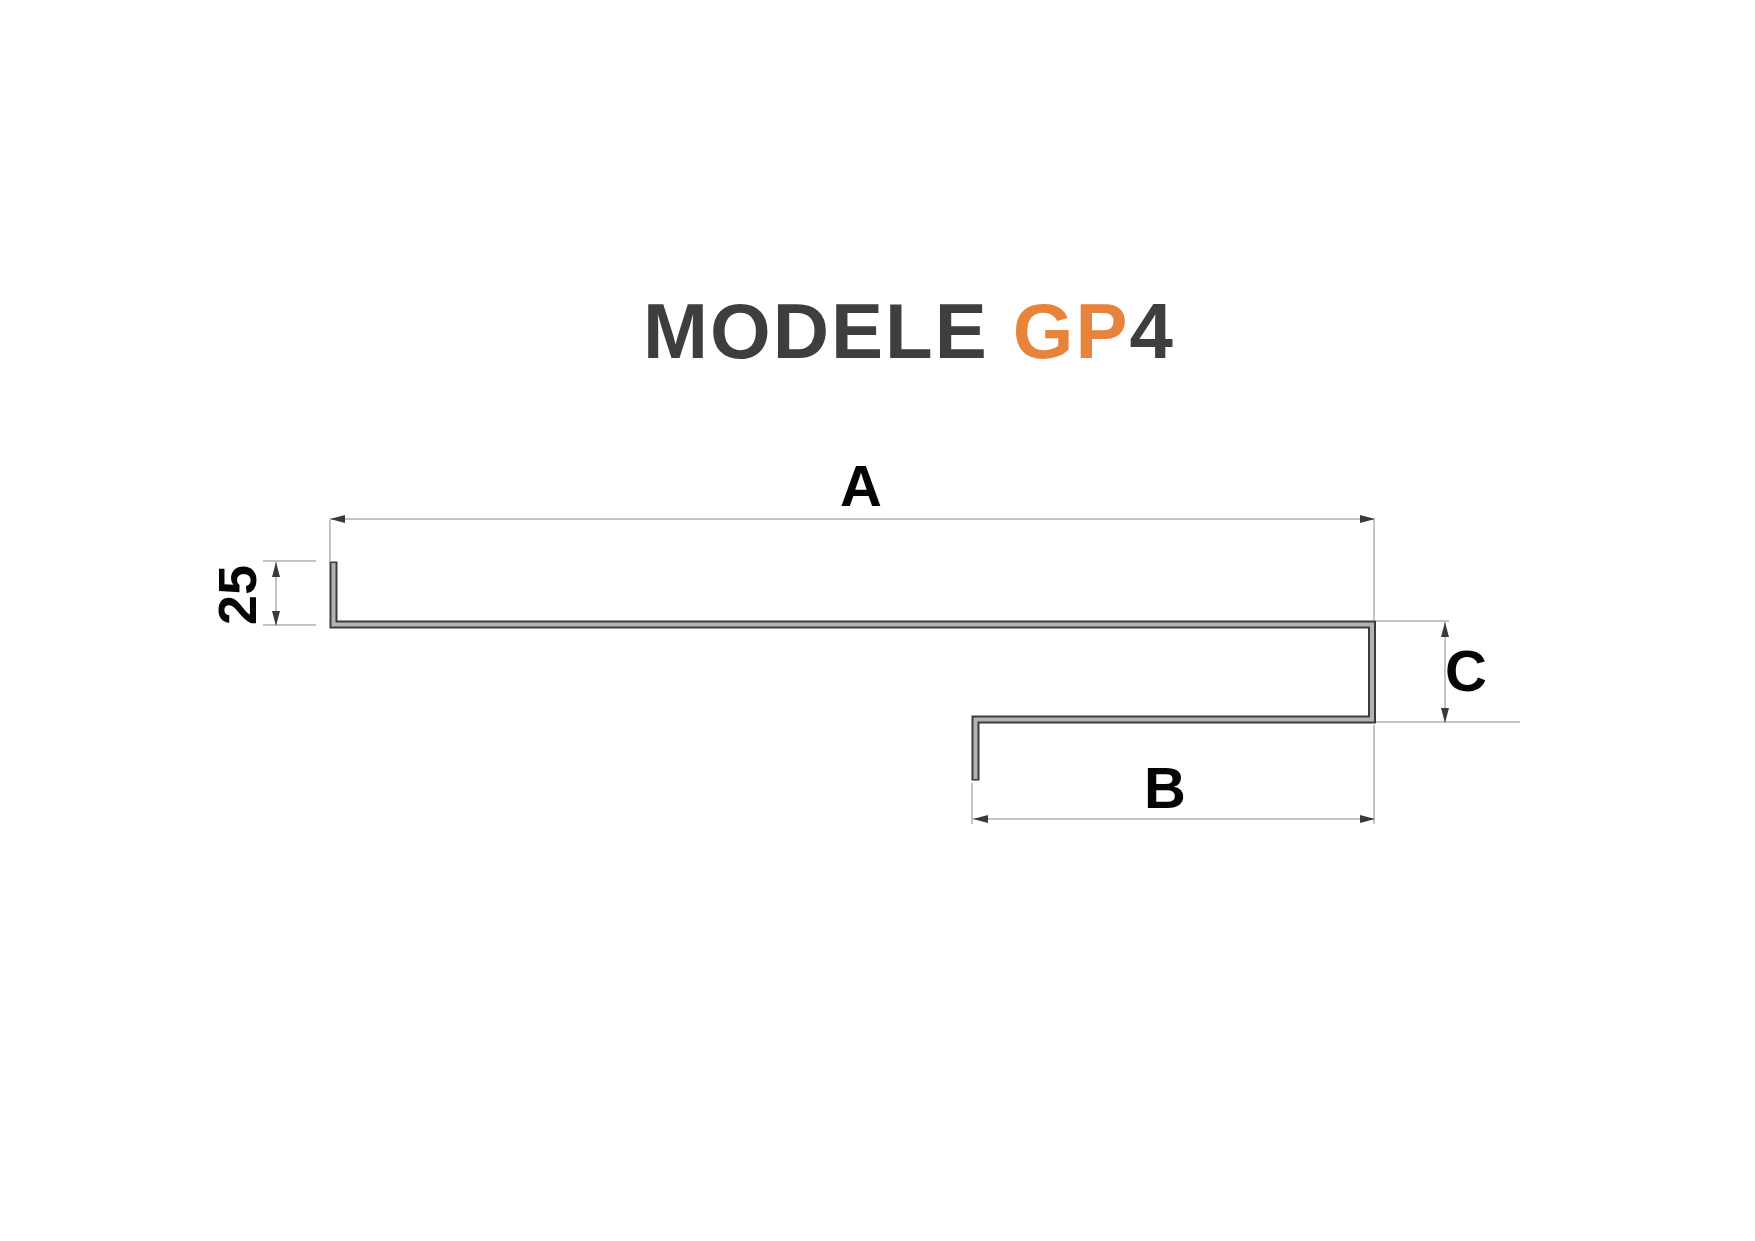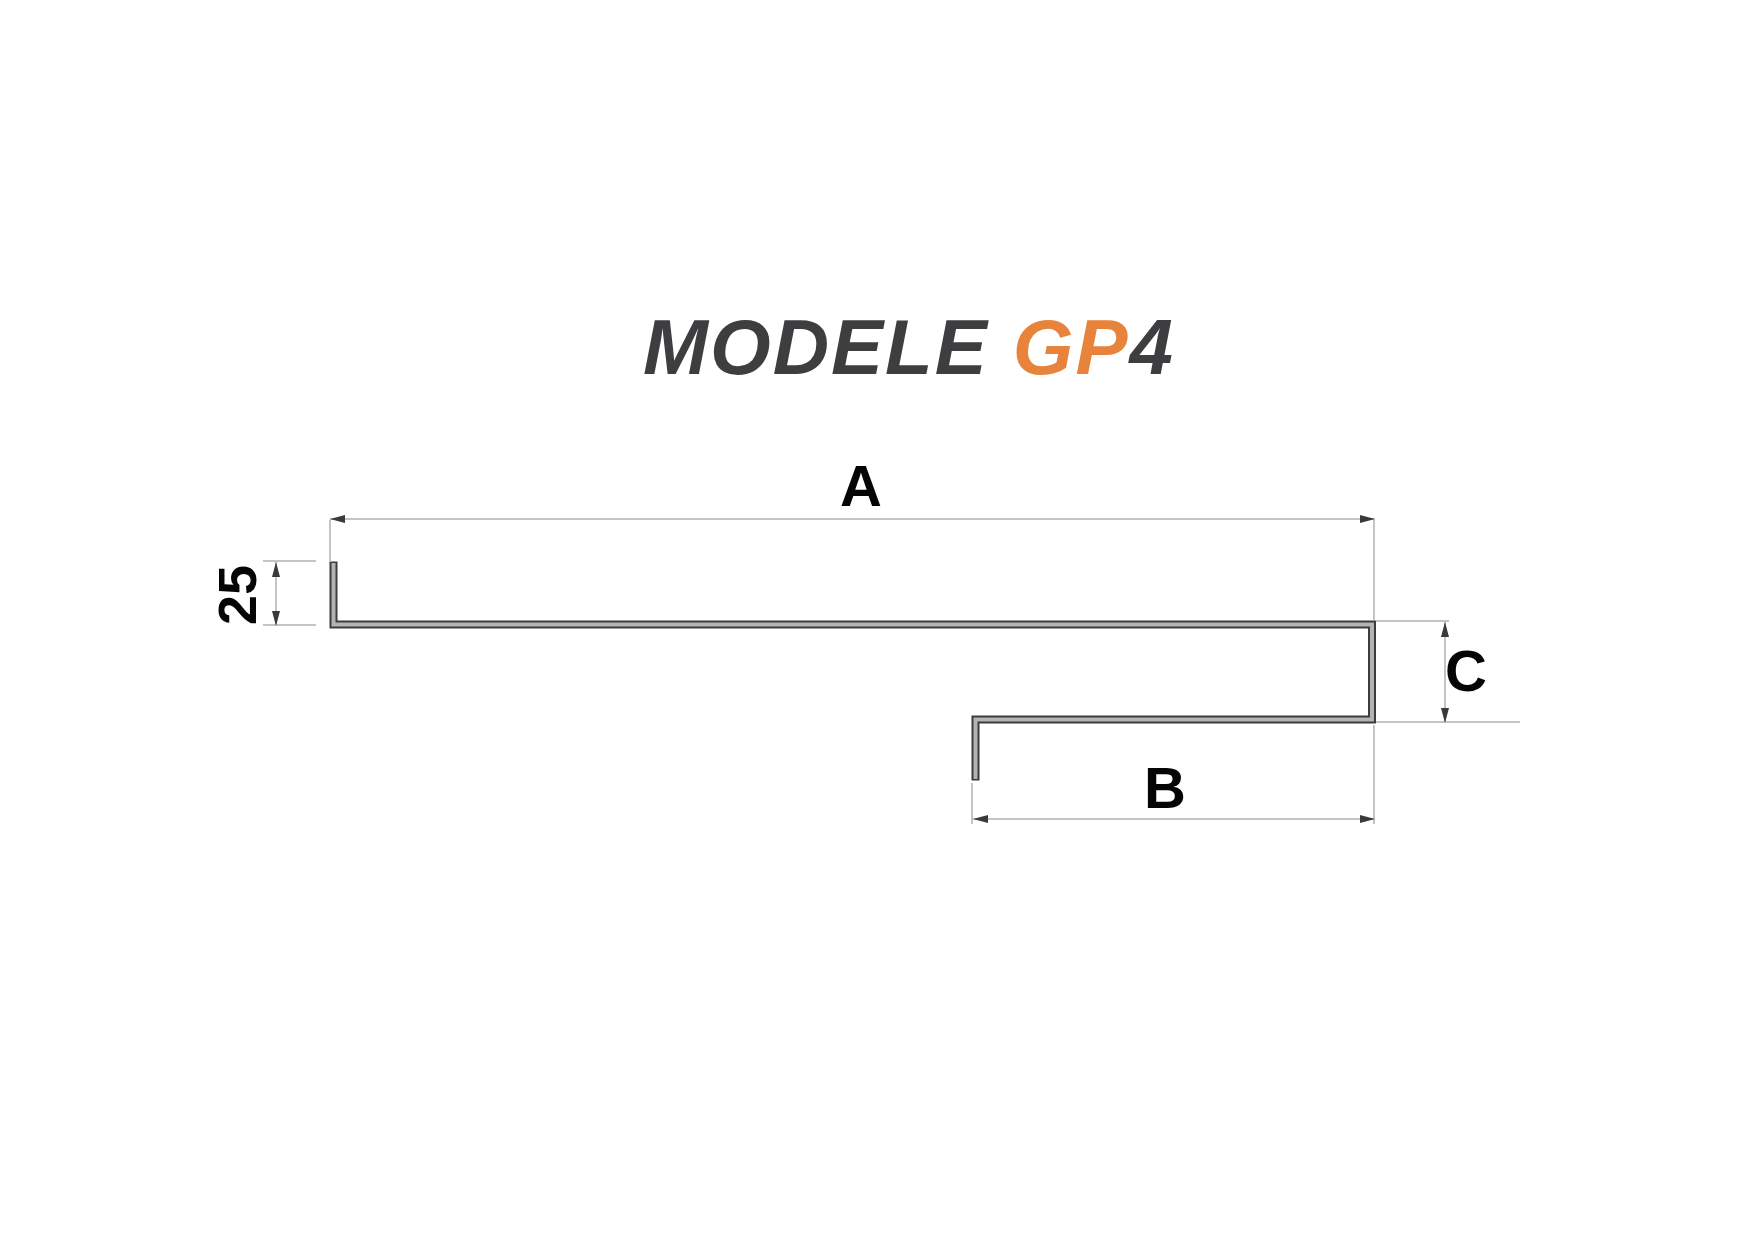--- a/index.html
+++ b/index.html
@@ -8,25 +8,24 @@
     position: relative;
     width: 1755px;
     height: 1241px;
     background: var(--background, #ffffff);
     font-family: "Liberation Sans", sans-serif;
     overflow: hidden;
   }
   .title {
     position: absolute;
     left: 909px;
-    top: 308px;
+    top: 292px;
     transform: translateX(-50%);
     font-size: 78px;
     line-height: 1;
-    font-style: italic;
     font-weight: 700;
     letter-spacing: 2px;
     white-space: nowrap;
   }
   .title .p1 { color: var(--title-primary, #3e3e40); margin-right: 24px; }
   .title .p2 { color: var(--title-accent, #e8833c); }
   .title .p3 { color: var(--title-primary, #3e3e40); }
 
   .hline { position: absolute; height: 2px; background: var(--dim-line, #c4c4c4); }
   .vline { position: absolute; width: 2px;  background: var(--dim-line, #c4c4c4); }

